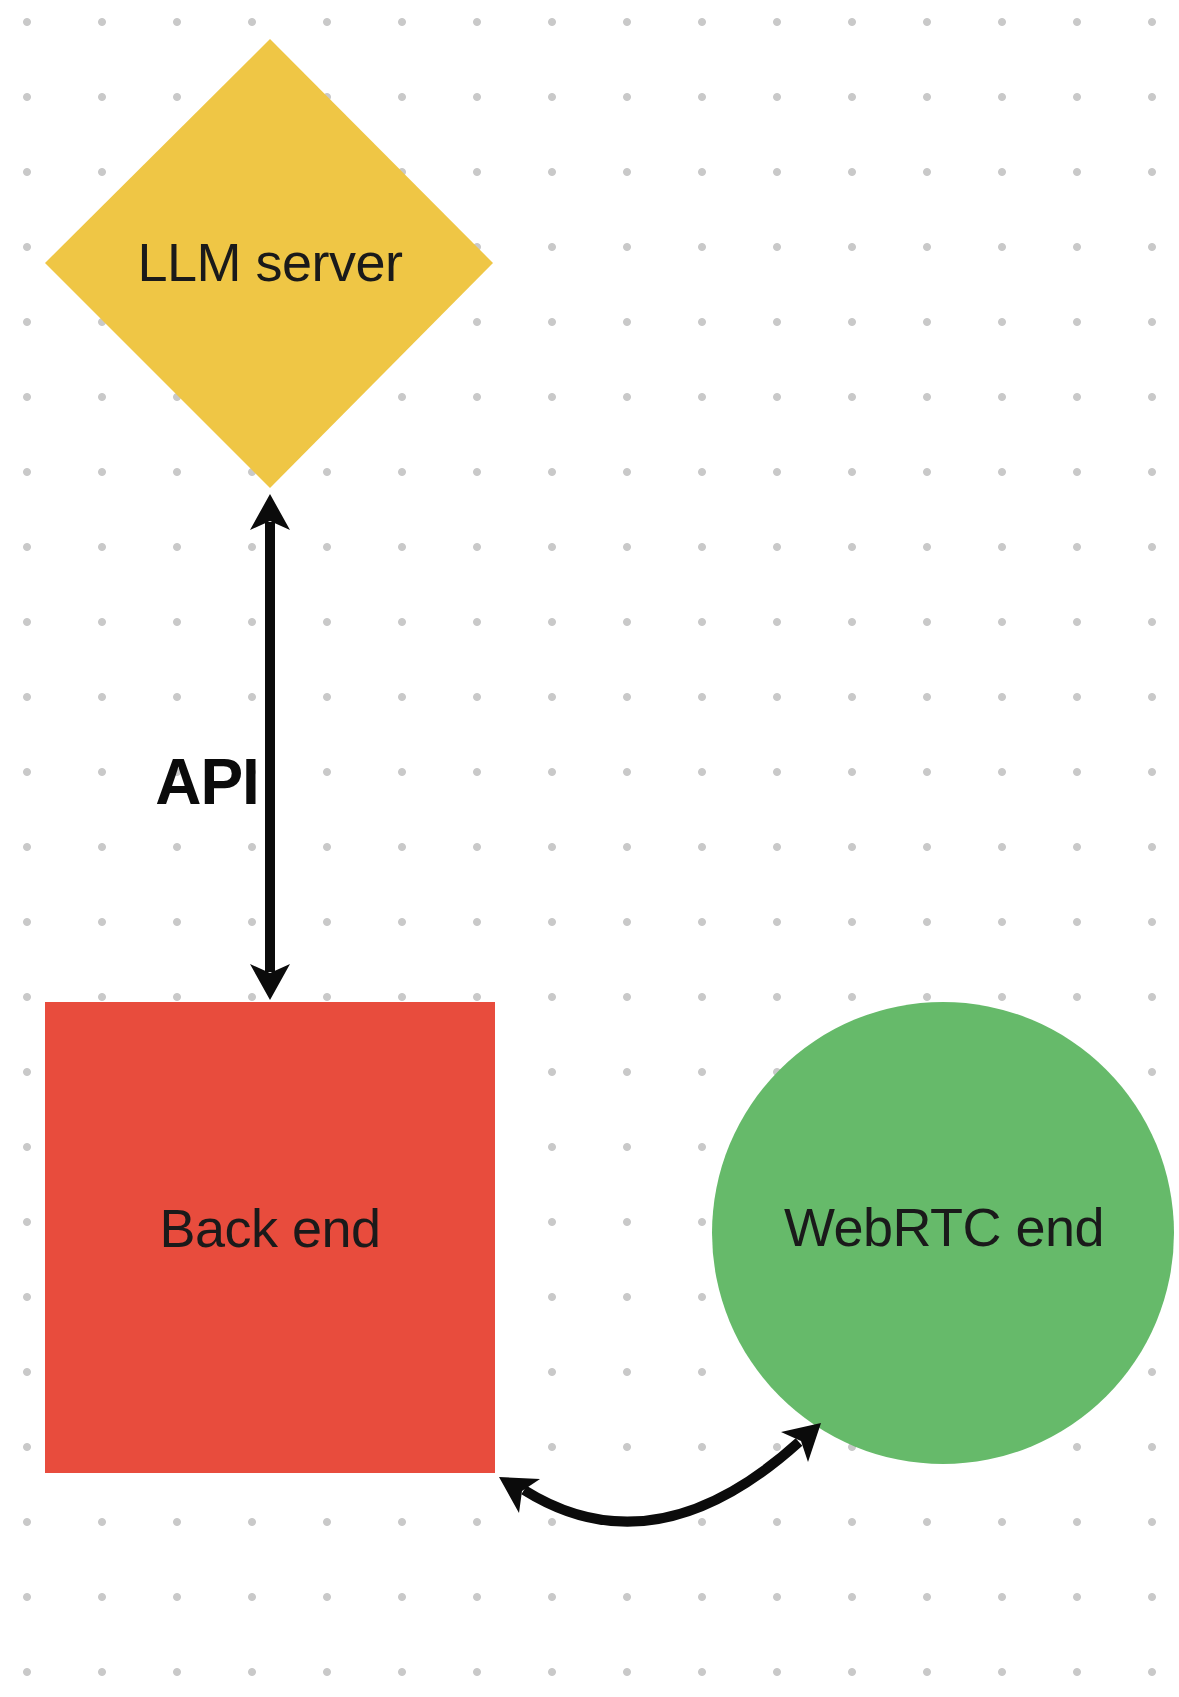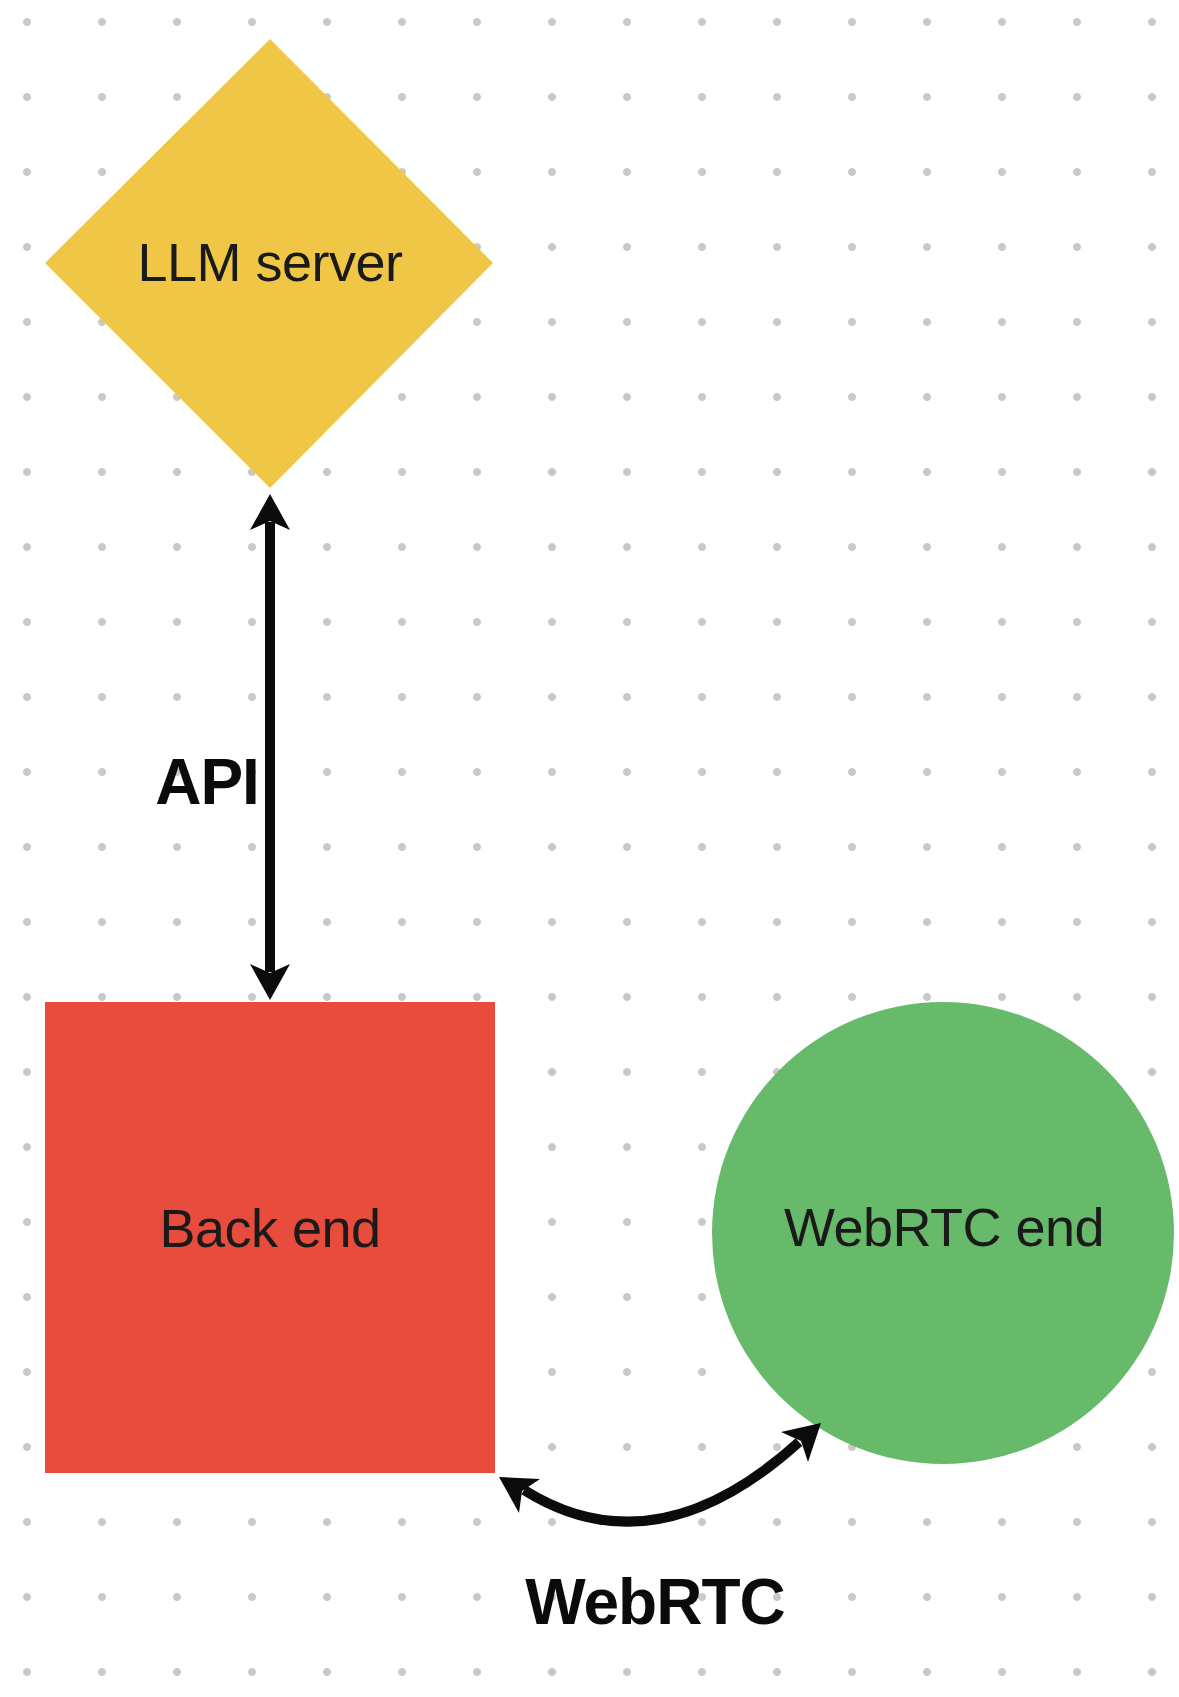--- a/index.html
+++ b/index.html
@@ -80,15 +80,14 @@
   </svg>
 
   <div class="node-label lbl-llm">LLM server</div>
 
   <div class="node-label lbl-backend">Back end</div>
 
   <div class="node-label lbl-frontend">WebRTC end</div>
 
   <div class="connector-label lbl-api">API</div>
 
-  <div class="connector-label lbl-webrtc">WebRTC</div>
 
 </div>
 
 </body></html>

